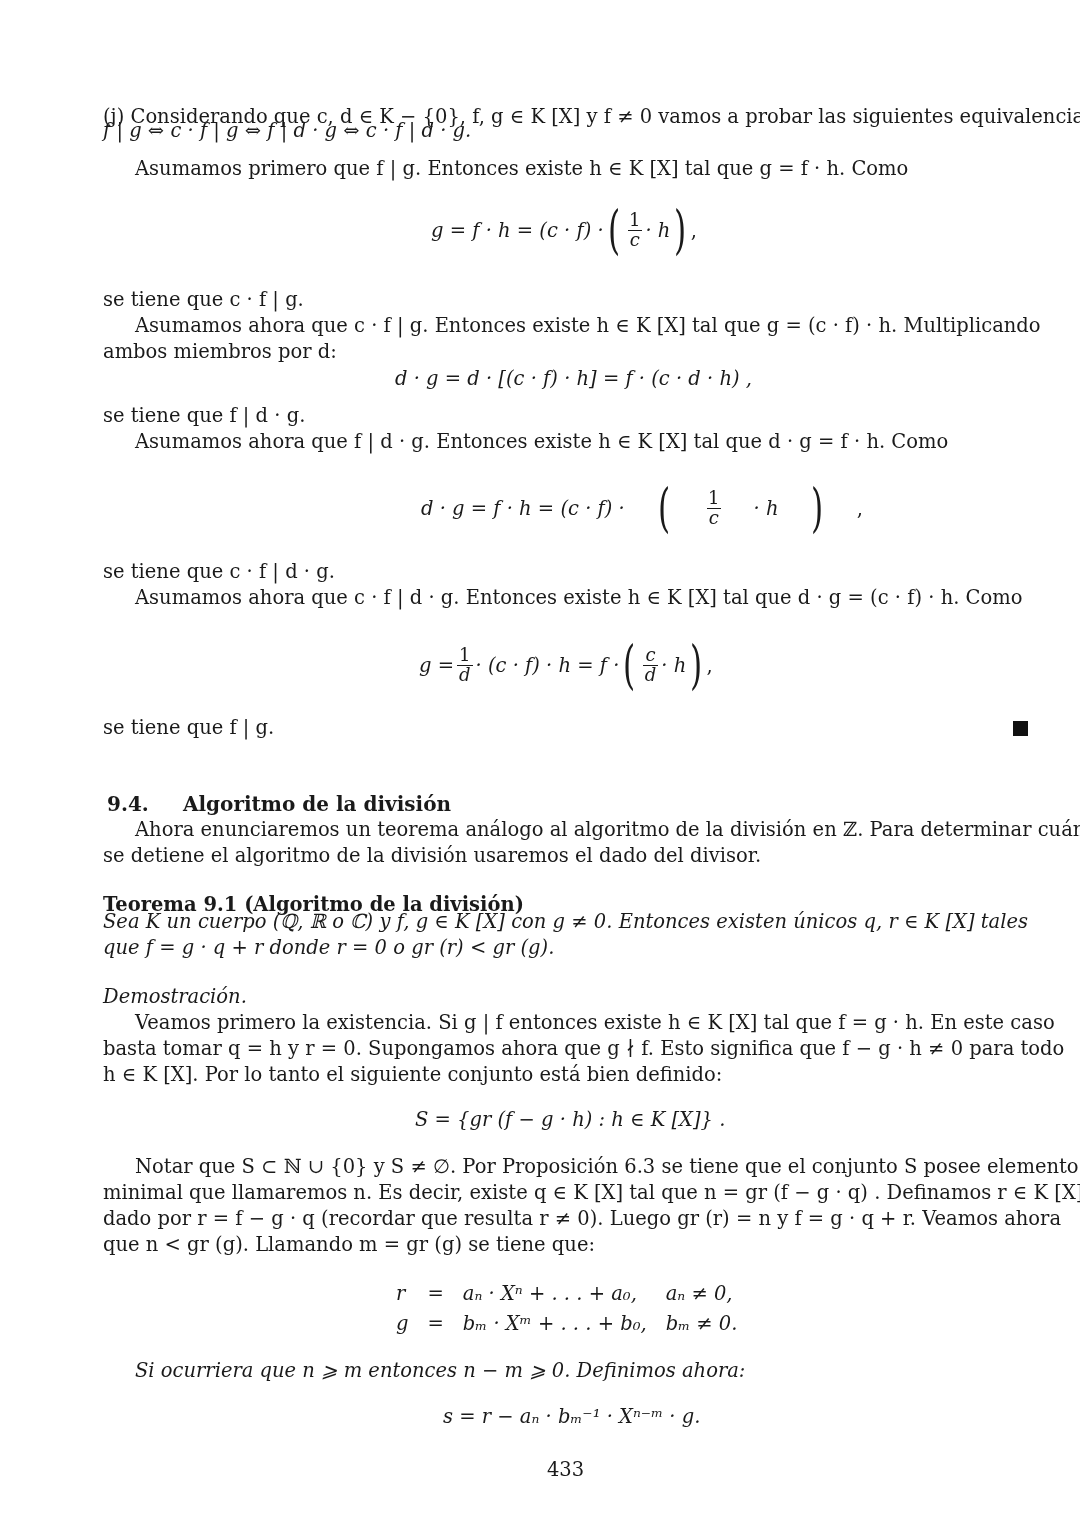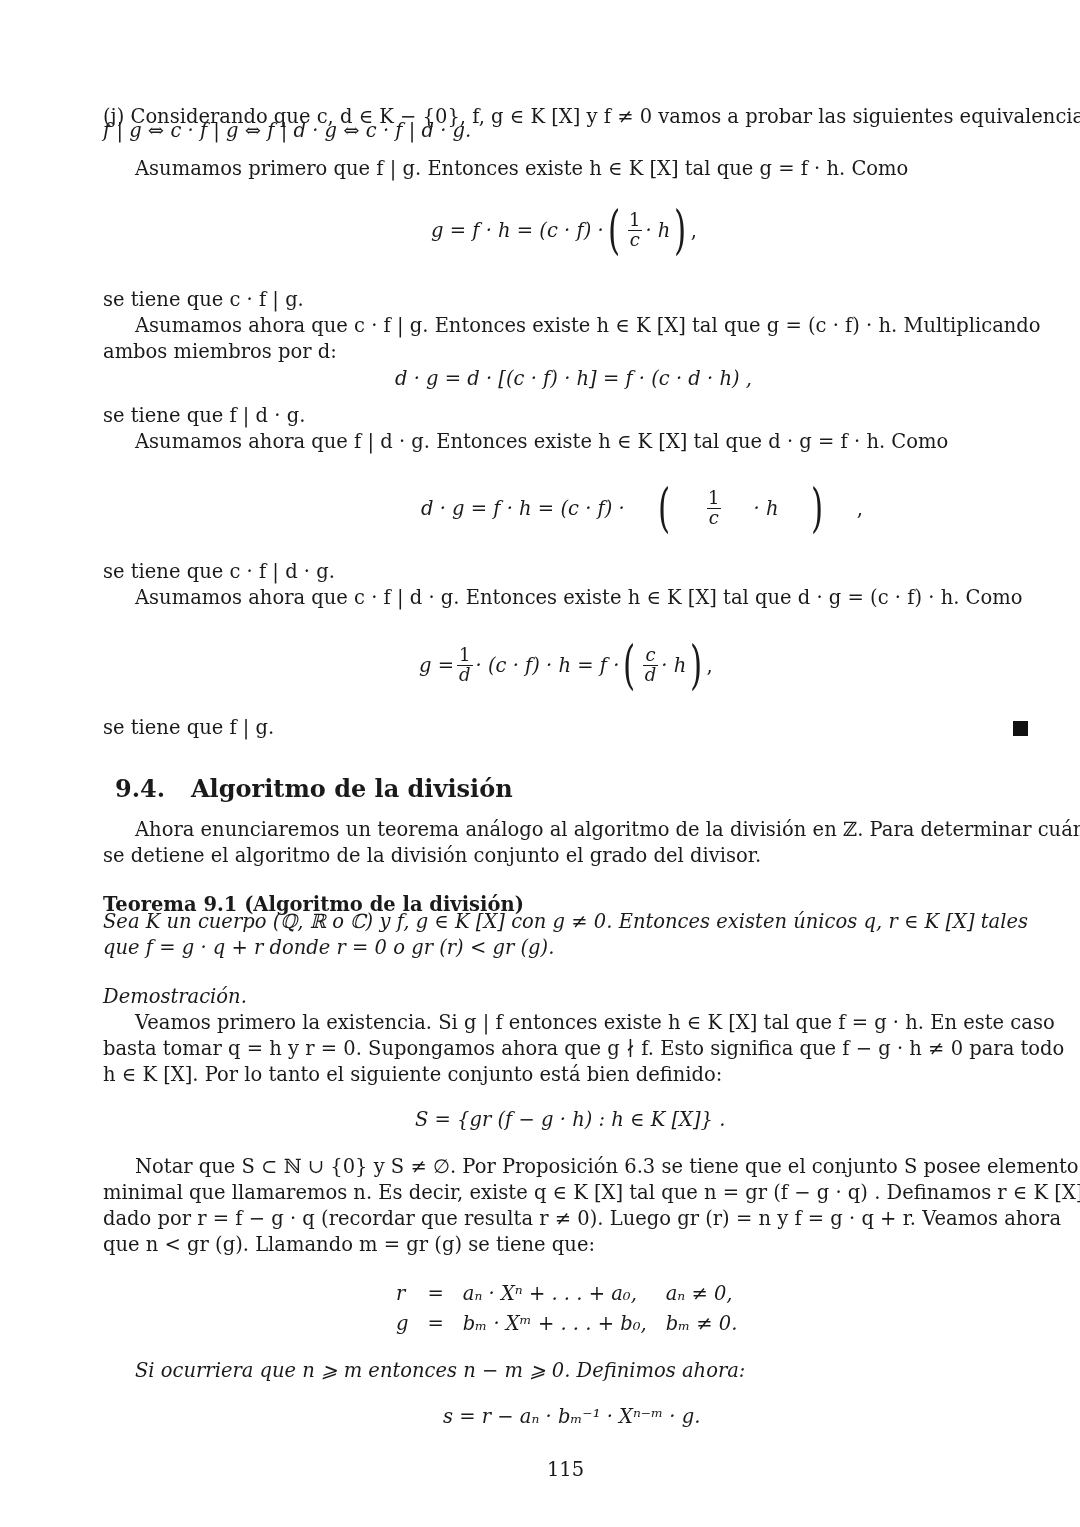--- a/index.html
+++ b/index.html
@@ -60,24 +60,25 @@
       font-weight: 300;
     }
     .qed {
       position: absolute;
       width: 15px;
       height: 15px;
       background: #111111;
     }
     .sec-title {
       position: absolute;
-      left: 12px;
+      left: 4px;
       font-weight: bold;
-      font-size: 24px;
-      white-space: nowrap;
+      font-size: 20px;
+      white-space: nowrap;
+      margin-top: 18px;
     }
     .sec-title .num { display: inline-block; width: 76px; }
     .thm-head {
       position: absolute;
       left: 0;
       font-weight: bold;
       white-space: nowrap;
       line-height: 26px;
     }
     .thm-body { font-style: italic; text-align: right; }
@@ -160,21 +161,21 @@
     <span class="up">,</span>
   </div>
 
   <div class="ln" style="top:611px;">se tiene que f | g.</div>
   <div class="qed" style="top:617px; left:910px;"></div>
 
   <div class="sec-title" style="top:670px;">
     <span class="num">9.4.</span><span>Algoritmo de la división</span>
   </div>
   <div class="ln indent" style="top:713px; width:893px; text-align:justify; text-align-last:justify;">Ahora enunciaremos un teorema análogo al algoritmo de la división en ℤ. Para determinar cuándo</div>
-  <div class="ln" style="top:739px;">se detiene el algoritmo de la división conjunto el grado del divisor.</div>
+  <div class="ln" style="top:739px;">se detiene el algoritmo de la división usaremos el dado del divisor.</div>
 
   <div class="thm-head" style="top:788px;">Teorema 9.1 (Algoritmo de la división)</div>
   <div class="ln thm-body justify" style="top:805px;">Sea K un cuerpo (ℚ, ℝ o ℂ) y f, g ∈ K [X] con g ≠ 0. Entonces existen únicos q, r ∈ K [X] tales</div>
   <div class="ln thm-body" style="top:831px;">que f = g · q + r donde r = 0 o gr (r) &lt; gr (g).</div>
 
   <div class="ln m" style="top:880px;">Demostración.</div>
   <div class="ln indent" style="top:906px; width:893px; text-align:justify; text-align-last:justify;">Veamos primero la existencia. Si g | f entonces existe h ∈ K [X] tal que f = g · h. En este caso</div>
   <div class="ln justify" style="top:932px;">basta tomar q = h y r = 0. Supongamos ahora que g ∤ f. Esto significa que f − g · h ≠ 0 para todo</div>
   <div class="ln" style="top:958px;">h ∈ K [X]. Por lo tanto el siguiente conjunto está bien definido:</div>
   <div class="ln m" style="top:1003px; left:312px;">S = {gr (f − g · h) : h ∈ K [X]} .</div>
@@ -197,14 +198,14 @@
       <td class="eq">=</td>
       <td>bₘ · Xᵐ + . . . + b₀,</td>
       <td style="padding-left:14px;">bₘ ≠ 0.</td>
     </tr>
   </tbody>
     </table>
 
   <div class="ln indent" style="top:1254px;font-style:italic;">Si ocurriera que n ⩾ m entonces n − m ⩾ 0. Definimos ahora:</div>
   <div class="ln m" style="top:1300px; left:340px;">s = r − aₙ · bₘ⁻¹ · Xⁿ⁻ᵐ · g.</div>
 
-  <div class="pagenum" style="top:1354px;">115</div>
+  <div class="pagenum" style="top:1354px;">433</div>
 </div>
 
 </body></html>

